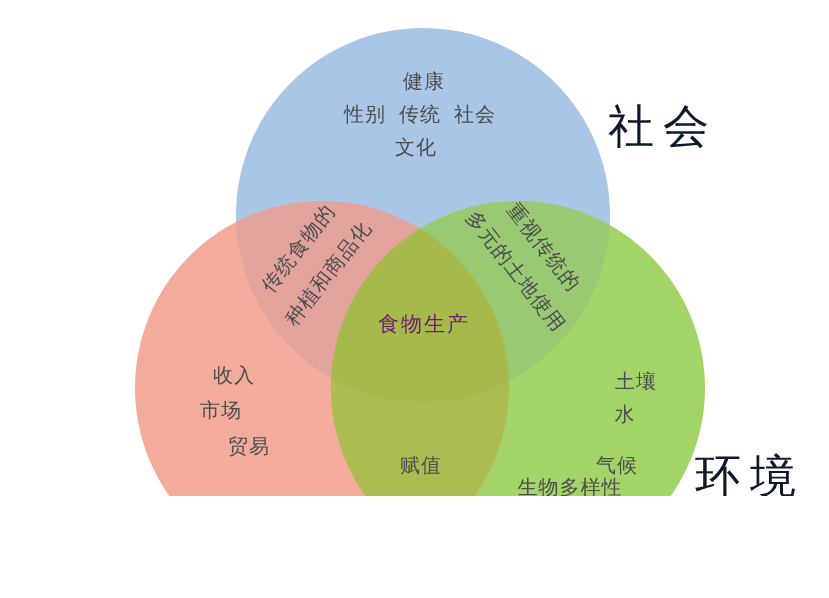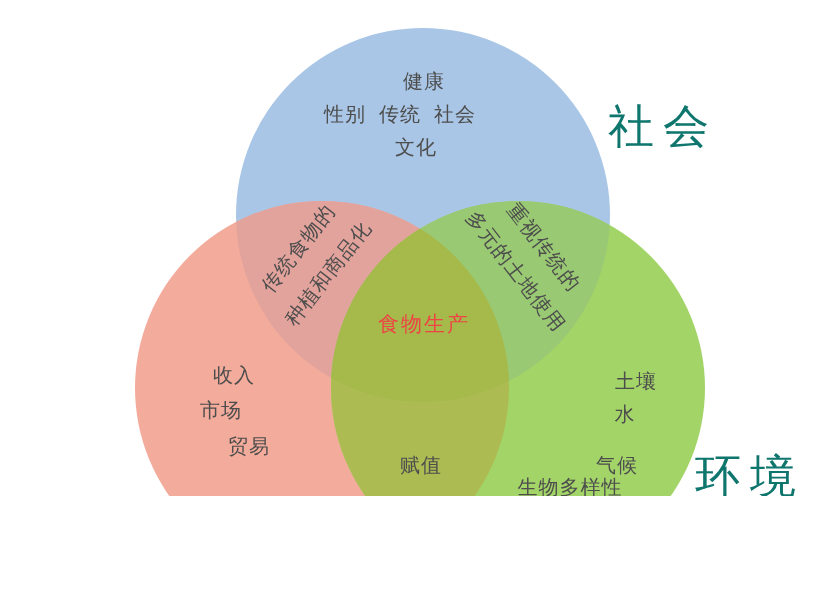--- a/index.html
+++ b/index.html
@@ -18,28 +18,28 @@
     transform: translate(-50%, -50%);
     color: #4d4d4d;
     font-size: 20px;
     letter-spacing: 1px;
     white-space: pre;
     line-height: 1;
   }
   .txt.rot-left  { transform: translate(-50%, -50%) rotate(-52deg); }
   .txt.rot-right { transform: translate(-50%, -50%) rotate(52deg); }
   .txt.center-label {
-    color: #ef4444;
+    color: #701a75;
     font-size: 21px;
     letter-spacing: 2px;
   }
   .big-label {
     position: absolute;
     transform: translate(-50%, -50%);
-    color: #0f766e;
+    color: #0f172a;
     font-size: 46px;
     letter-spacing: 9px;
     white-space: pre;
     line-height: 1;
     font-family: "Liberation Serif", serif;
   }
 </style>
 </head>
 <body>
 
@@ -69,21 +69,21 @@
       <circle cx="518" cy="388" r="187" fill="#acbc53"></circle>
     </g>
     <g clip-path="url(#clip-society)">
       <g clip-path="url(#clip-economy)">
         <circle cx="518" cy="388" r="187" fill="#a5ba4b"></circle>
       </g>
     </g>
   </svg>
 
   <div class="txt" style="left:424px; top:81px;">健康</div>
-  <div class="txt" style="left:400px; top:114px;">性别  传统  社会</div>
+  <div class="txt" style="left:420px; top:114px;">性别  传统  社会</div>
   <div class="txt" style="left:416px; top:147px;">文化</div>
 
   <div class="txt" style="left:234px; top:375px;text-align:center;">收入</div>
   <div class="txt" style="left:221px; top:410px;">市场</div>
   <div class="txt" style="left:249px; top:446px;text-align:center;">贸易</div>
 
   <div class="txt" style="left:636px; top:381px;">土壤</div>
   <div class="txt" style="left:625px; top:414px;">水</div>
   <div class="txt" style="left:617px; top:447px;margin-top:18px;">气候</div>
   <div class="txt" style="left:570px; top:487px;">生物多样性</div>

